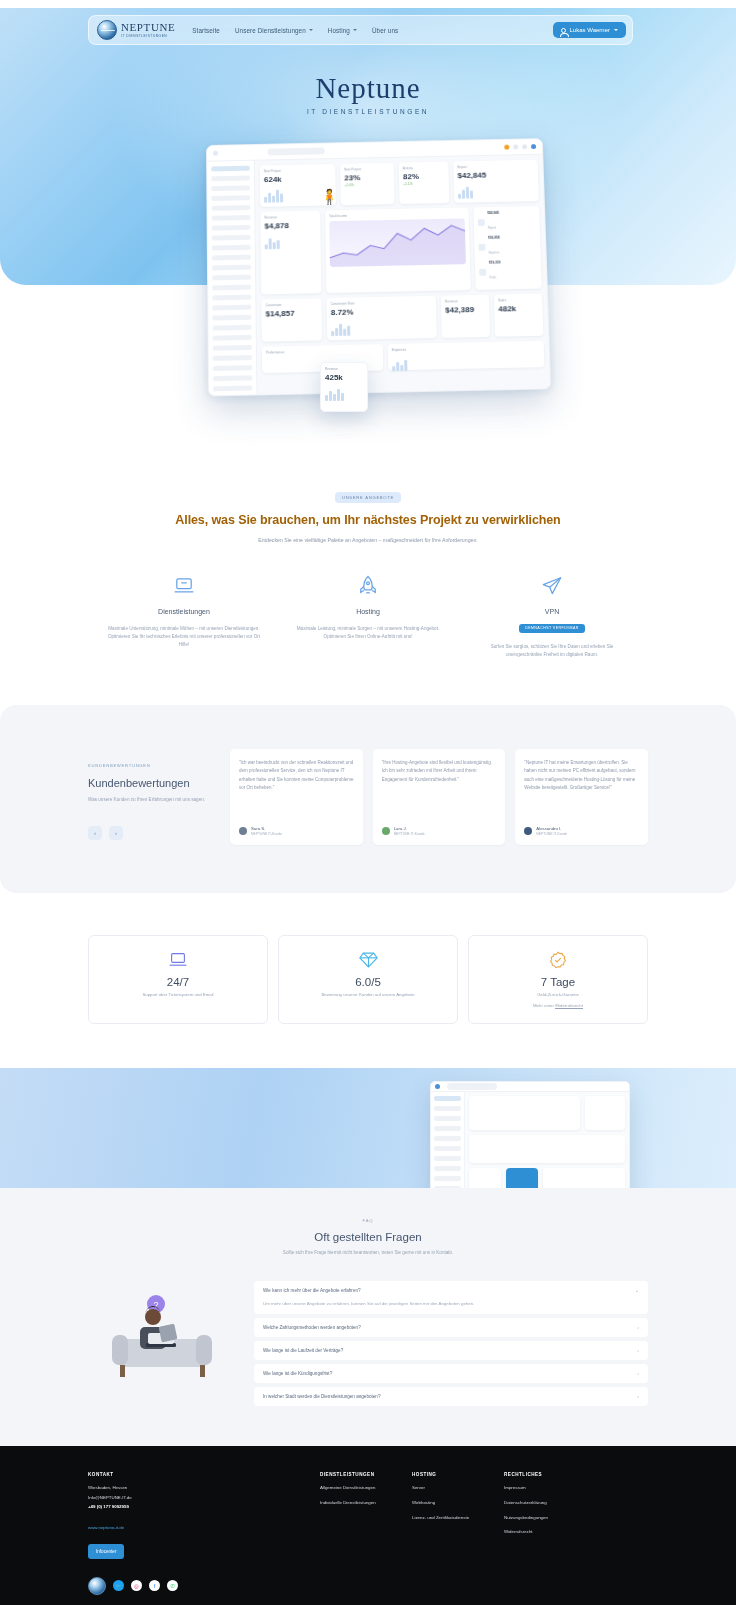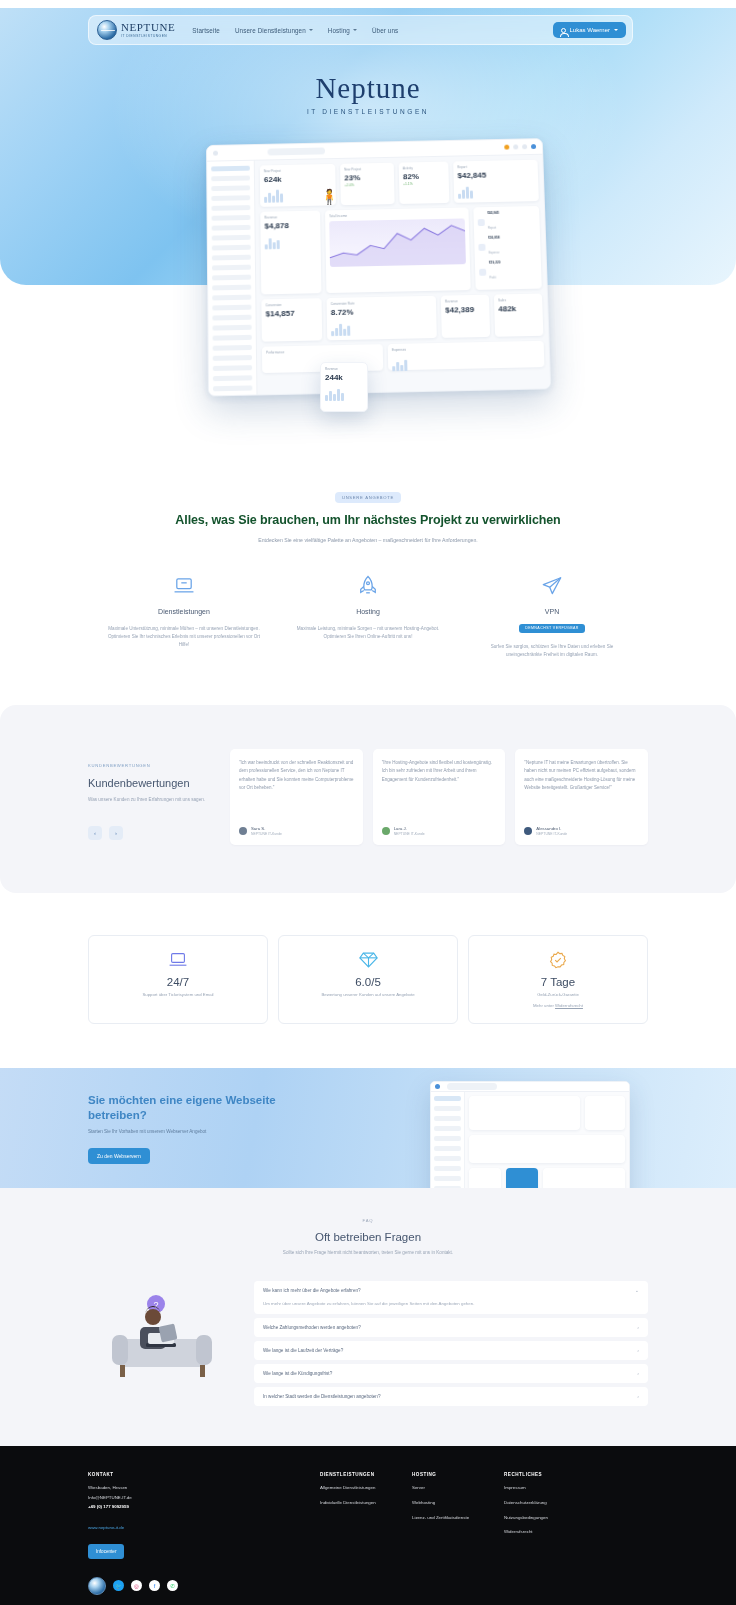--- a/index.html
+++ b/index.html
@@ -139,21 +139,21 @@
   .mascot { position:absolute; left:113px; top:48px; font-size:15px; }
 
   
   .section { width:736px; }
   .offers { padding: 60px 0 46px; text-align:center; background:#fff; }
   .pill {
     display:inline-block; background:#ddeafc; color:#6d88ae;
     font-size: 4.2px; letter-spacing: 0.7px; padding: 3px 7px; border-radius: 4px;
   }
   .offers h2 {
-    font-size: 12.5px; color: #14532d; font-weight: 700; margin-top: 10px; letter-spacing: -0.1px;
+    font-size: 12.5px; color: #a16207; font-weight: 700; margin-top: 10px; letter-spacing: -0.1px;
   }
   .offers .lead { font-size: 5.2px; color: #8c98aa; margin-top: 10px; }
 
   .feature-grid { display:flex; justify-content:center; gap: 0; margin-top: 30px; }
   .feature { width: 184px; text-align:center; padding: 0 12px; }
   .feature .ficon { height: 26px; display:flex; align-items:center; justify-content:center; }
   .feature h3 { font-size: 7px; color:#4a5a72; font-weight:400; margin-top: 9px; }
   .badge-soon {
     display:inline-block; margin-top: 7px; background:#2f8fd4; color:#fff;
     font-size: 3.6px; letter-spacing:0.4px; padding: 2.5px 6px; border-radius: 3px;
@@ -457,21 +457,21 @@
                 <i style="height:11px"></i>
               </div>
           </div>
         </div>
       </div>
     </div>
   </div>
   <div class="mascot">🧍</div>
   <div class="float-card">
     <div class="c-label">Revenue</div>
-    <div class="c-big">244k</div>
+    <div class="c-big">425k</div>
     <div class="spark">
         <i style="height:6px"></i>
         <i style="height:10px"></i>
         <i style="height:7px"></i>
         <i style="height:12px"></i>
         <i style="height:8px"></i>
       </div>
   </div>
 </div>
 
@@ -597,25 +597,20 @@
     </div>
     <div class="sval">7 Tage</div>
     <div class="sdesc">Geld-Zurück-Garantie</div>
     <div class="sdesc">
       <span>Mehr unter </span><u>Widerrufsrecht</u>
     </div>
   </div>
 </section>
 
 <section class="cta">
-  <div class="cta-text">
-    <h2>Sie möchten eine eigene Webseite betreiben?</h2>
-    <p>Starten Sie Ihr Vorhaben mit unserem Webserver Angebot</p>
-    <div class="cta-btn">Zu den Webservern</div>
-  </div>
   <div class="cta-shot">
     <div class="cs-top">
       <i class="dot c"></i>
       <div class="dash-search" style="margin-left:4px;width:50px"></div>
     </div>
     <div class="cs-body">
       <div class="cs-side">
         <div class="side-row on"></div>
           <div class="side-row"></div>
           <div class="side-row"></div>
@@ -640,21 +635,21 @@
           <div class="card" style="width:32px;height:24px;background:#2f8fd4"></div>
           <div class="card" style="flex:1;height:24px"></div>
         </div>
       </div>
     </div>
   </div>
 </section>
 
 <section class="faq">
   <div class="faq-kicker">FAQ</div>
-  <h2>Oft betreiben Fragen</h2>
+  <h2>Oft gestellten Fragen</h2>
   <div class="faq-lead">Sollte sich Ihre Frage hiermit nicht beantworten, treten Sie gerne mit uns in Kontakt.</div>
 
   <div class="faq-body">
     <div class="faq-illus">
       <svg width="150" height="110" viewBox="0 0 150 110">
         <circle cx="68" cy="27" r="9" fill="#8b6ee8" opacity="0.85"></circle>
         <path d="M62 34 l2 6 5-4z" fill="#8b6ee8" opacity="0.85"></path>
         <text x="68" y="31" font-size="9" fill="#fff" text-anchor="middle" font-family="Liberation Sans, sans-serif">?</text>
         <rect x="30" y="62" width="88" height="28" rx="7" fill="#cfd3dc"></rect>
         <rect x="24" y="58" width="16" height="30" rx="7" fill="#c0c5d0"></rect>

